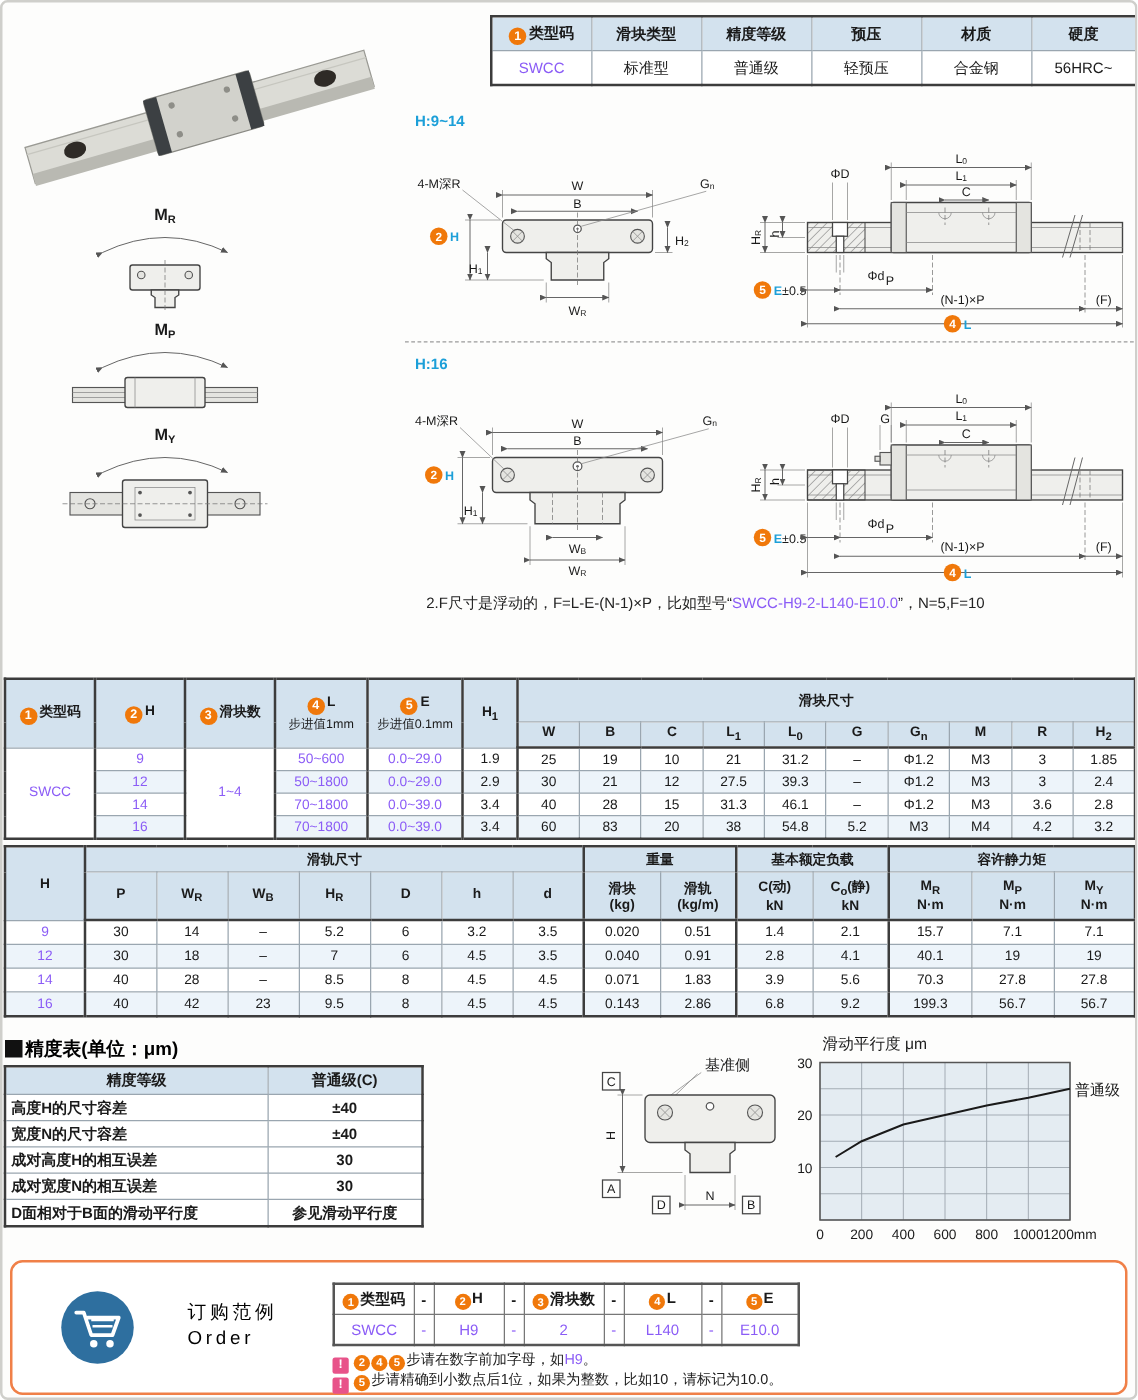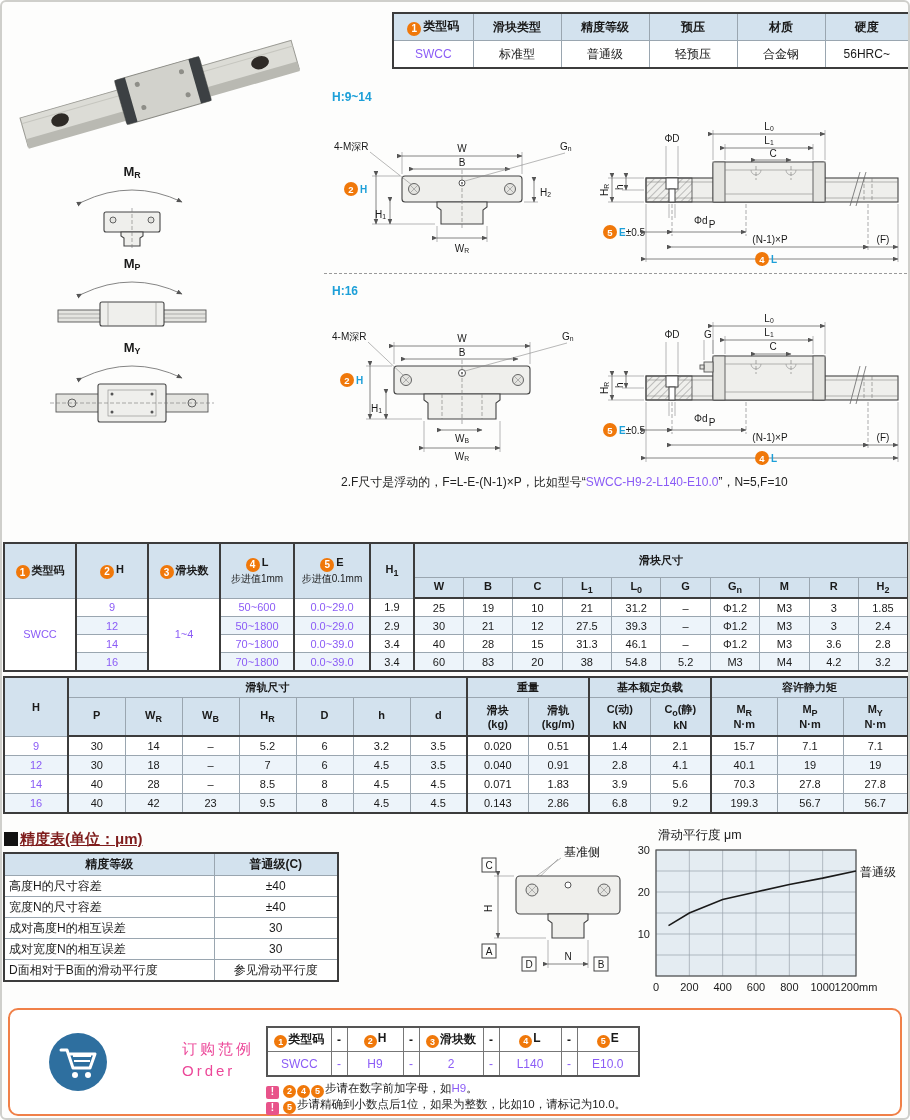--- a/index.html
+++ b/index.html
@@ -20,31 +20,31 @@
   th{background:#d3e2ee;font-weight:bold;}
   .t1,.t2,.spec,.prec{border:2px solid #3c3c3c;}
   .t1{font-size:11px;} .t2{font-size:11px;}
   .t1 thead tr:last-child th{border-bottom:2px solid #3c3c3c;}
   .t2 thead tr:last-child th{border-bottom:2px solid #3c3c3c;}
   .gb{border-left:2px solid #3c3c3c;}
   tr.alt td{background:#edf4fa;}
   .spec{font-size:12px;} .spec th{height:26px;} .spec td{height:26px;background:#fff;}
   .t1 thead tr:first-child th{height:33px;} .t1 thead tr:last-child th{height:19px;} .t1 td{height:17px;}
   .t2 thead tr:first-child th{height:19px;} .t2 thead tr:last-child th{height:37px;} .t2 td{height:18px;}
-  .prec{font-size:12px;} .prec th{height:21px;} .prec td{height:20px;}
+  .prec{font-size:12px;} .prec th{height:21px;} .prec td{height:20px;font-weight:bold;}
   .prec td.l{text-align:left;padding-left:4px;}
   sub{font-size:9px;}
   
   .sect{font-size:12px;font-weight:bold;color:#1c9fd8;}
-  .ptitle{font-size:15px;font-weight:bold;color:#7f1d1d;text-decoration:underline;}
+  .ptitle{font-size:15px;font-weight:bold;color:#000000;}
   .sqmark{display:inline-block;width:14px;height:14px;background:#111;margin-right:2px;vertical-align:-2px;}
   .noteln{font-size:12px;line-height:17px;color:#222;}
   
   .orderbox{border:2px solid #f08048;border-radius:10px;background:#fff;}
-  .otitle{font-size:15px;color:#ec4899;letter-spacing:3px;margin-left:32px;}
+  .otitle{font-size:15px;color:#000000;letter-spacing:3px;}
   .otable{font-size:12px;border:2px solid #555;}
   .otable th{background:#fff;border:1px solid #777;height:23px;}
   .otable td{border:1px solid #777;height:23px;}
   .onote{font-size:11.5px;line-height:16px;color:#222;}
   
   svg text{font-family:"Liberation Sans","DejaVu Sans",sans-serif;font-size:10px;fill:#1a1a1a;}
   svg text.big{font-size:13px;font-weight:bold;}
   svg .ss{font-size:68%;baseline-shift:-18%;}
   svg .bl{fill:#1c9fd8;font-weight:bold;}
   svg .cnum{fill:#fff;font-size:9.5px;font-weight:bold;}

